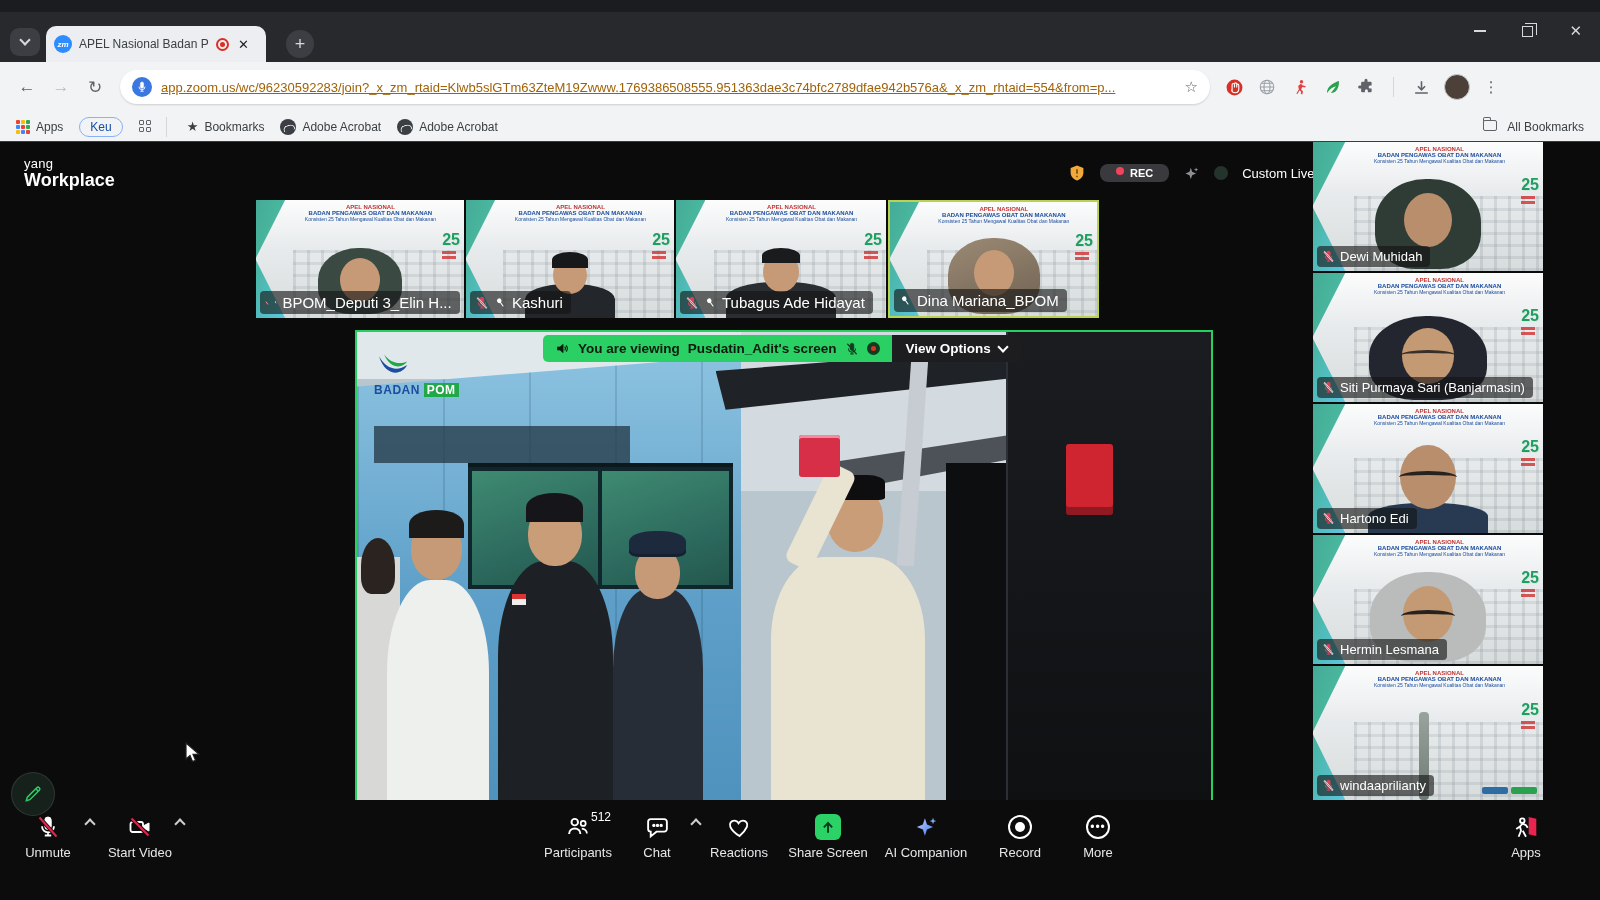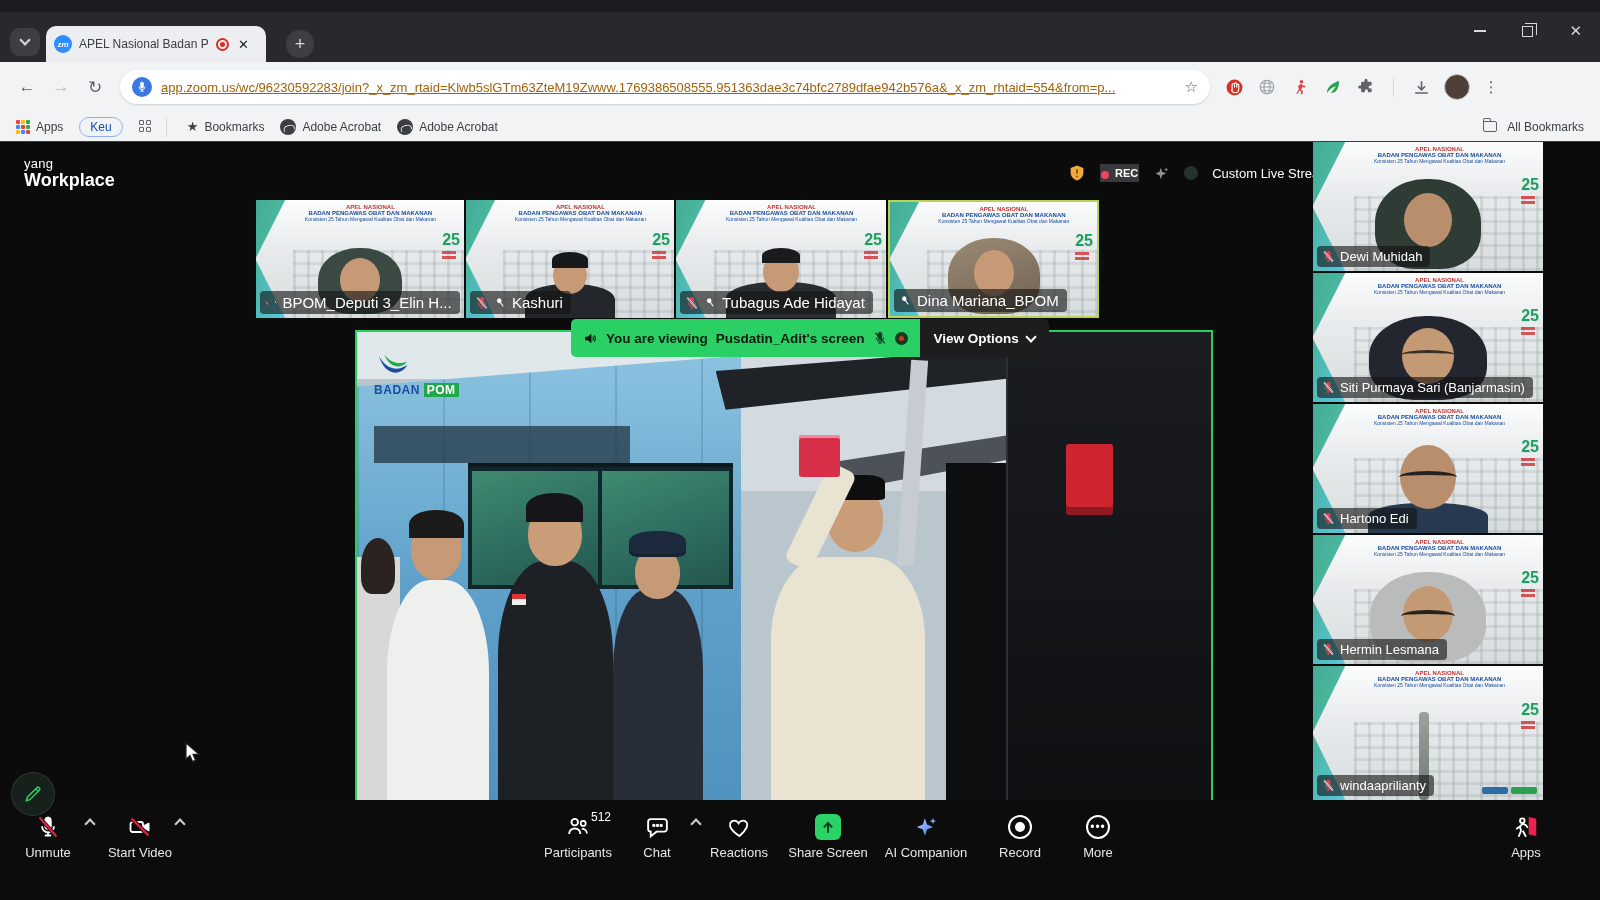--- a/index.html
+++ b/index.html
@@ -44,31 +44,31 @@
   .appsgrid i:nth-child(2){background:#fbbc05}.appsgrid i:nth-child(3){background:#34a853}
   .appsgrid i:nth-child(4){background:#4285f4}.appsgrid i:nth-child(5){background:#ea4335}
   .appsgrid i:nth-child(6){background:#34a853}.appsgrid i:nth-child(7){background:#fbbc05}
   .appsgrid i:nth-child(8){background:#4285f4}.appsgrid i:nth-child(9){background:#ea4335}
   .keu-pill { border:1px solid #8ab0f8; color:#174ea6; border-radius:11px; padding:2px 10px; font-size:12px; }
   .sq-grid { width:13px; height:13px; display:grid; grid-template-columns:5px 5px; grid-template-rows:5px 5px; gap:2px;}
   .sq-grid i { border:1.4px solid #5f6368; border-radius:1px;}
   .bm-star { color:#3c4043; font-size:13px;}
   .acro { width:16px; height:16px; border-radius:50%; background:#3b3f44; position:relative;}
   .acro::after{content:"";position:absolute;left:3px;top:6px;width:10px;height:5px;border:1.6px solid #fff;border-bottom:none;border-radius:5px 5px 0 0;transform:rotate(-15deg);}
-  .allbm { position:absolute; right:16px; display:flex; align-items:center; gap:10px;}
+  .allbm { position:absolute; right:16px; display:flex; align-items:flex-start; gap:10px;}
   .folder { width:14px; height:11px; border:1.5px solid #5f6368; border-radius:2px; position:relative;}
   .folder::before{content:"";position:absolute;left:-1px;top:-4px;width:6px;height:3px;border:1.5px solid #5f6368;border-bottom:none;border-radius:2px 2px 0 0;}
 
   
   .zoom-app { position:absolute; left:0; top:142px; width:1600px; height:758px; background:#0b0b0c; }
   .z-logo { position:absolute; left:24px; top:14px; color:#fff; }
   .z-logo .w1 { font-size:13px; letter-spacing:.3px; }
   .z-logo .w2 { font-size:18px; font-weight:bold; margin-top:-1px; }
   .z-header-right { position:absolute; left:1068px; top:22px; display:flex; align-items:center; gap:14px; color:#fff; width:460px; overflow:hidden; }
-  .rec-pill { background:#3a3a3e; border-radius:0; padding:3px 1px; display:flex; align-items:flex-end; gap:6px; font-size:11px; font-weight:bold; color:#fff;}
+  .rec-pill { background:#3a3a3e; border-radius:8px; padding:3px 16px; display:flex; align-items:flex-start; gap:6px; font-size:11px; font-weight:bold; color:#fff;}
   .rec-dot { width:8px; height:8px; border-radius:50%; background:#f0435c; }
   .spark-gray { color:#97979c; font-size:16px; }
   .dim-circle { width:14px; height:14px; border-radius:50%; background:#24342c; }
   .cls-label { font-size:13px; white-space:nowrap; }
 
   
   .tile { position:absolute; overflow:hidden; background:#17181a; }
   .film { top:58px; height:118px; }
   .vbg { position:absolute; inset:0;
      background:
@@ -95,21 +95,21 @@
   .p-hood { position:absolute; left:50%; transform:translateX(-50%); border-radius:48% 48% 38% 38%; }
   .nametag { position:absolute; left:4px; bottom:4px; background:rgba(20,20,20,.62); border-radius:4px; color:#fff; display:flex; align-items:center; gap:5px; padding:3px 8px 3px 5px; z-index:5; white-space:nowrap; max-width:96%; overflow:hidden;}
   .film .nametag { font-size:15px; }
   .side .nametag { font-size:13px; }
   .border-active { border:2px solid #b9d24f; }
 
   
   .side { left:1313px; width:230px; height:129px; }
 
   
-  .banner { position:absolute; left:543px; top:177px; height:38px; display:flex; z-index:8;margin-left:28px; }
+  .banner { position:absolute; left:543px; top:193px; height:27px; display:flex; z-index:8; }
   .banner-green { background:#2bd064; border-radius:5px 0 0 5px; display:flex; align-items:center; gap:8px; padding:0 12px; color:#0c1a10; font-weight:bold; font-size:13.5px; }
   .banner-dark { background:#1d1d20; border-radius:0 5px 5px 0; display:flex; align-items:center; gap:8px; padding:0 14px; color:#fff; font-weight:bold; font-size:13.5px; }
   .chev-down { width:8px; height:8px; border-right:2px solid #fff; border-bottom:2px solid #fff; transform:rotate(45deg); margin-top:-3px;}
   .dot-rec-banner { width:13px; height:13px; border-radius:50%; background:#123b1f; position:relative;}
   .dot-rec-banner::after{content:"";position:absolute;left:4px;top:4px;width:5px;height:5px;border-radius:50%;background:#d8322a;}
 
   
   .share { position:absolute; left:355px; top:188px; width:858px; height:472px; border:2px solid #26d05f; background:#b9c6cd; z-index:4; }
   .scene { position:absolute; inset:0; overflow:hidden; }
   .sky { position:absolute; left:0; top:0; width:100%; height:10%; background:#e1e8ec; }

